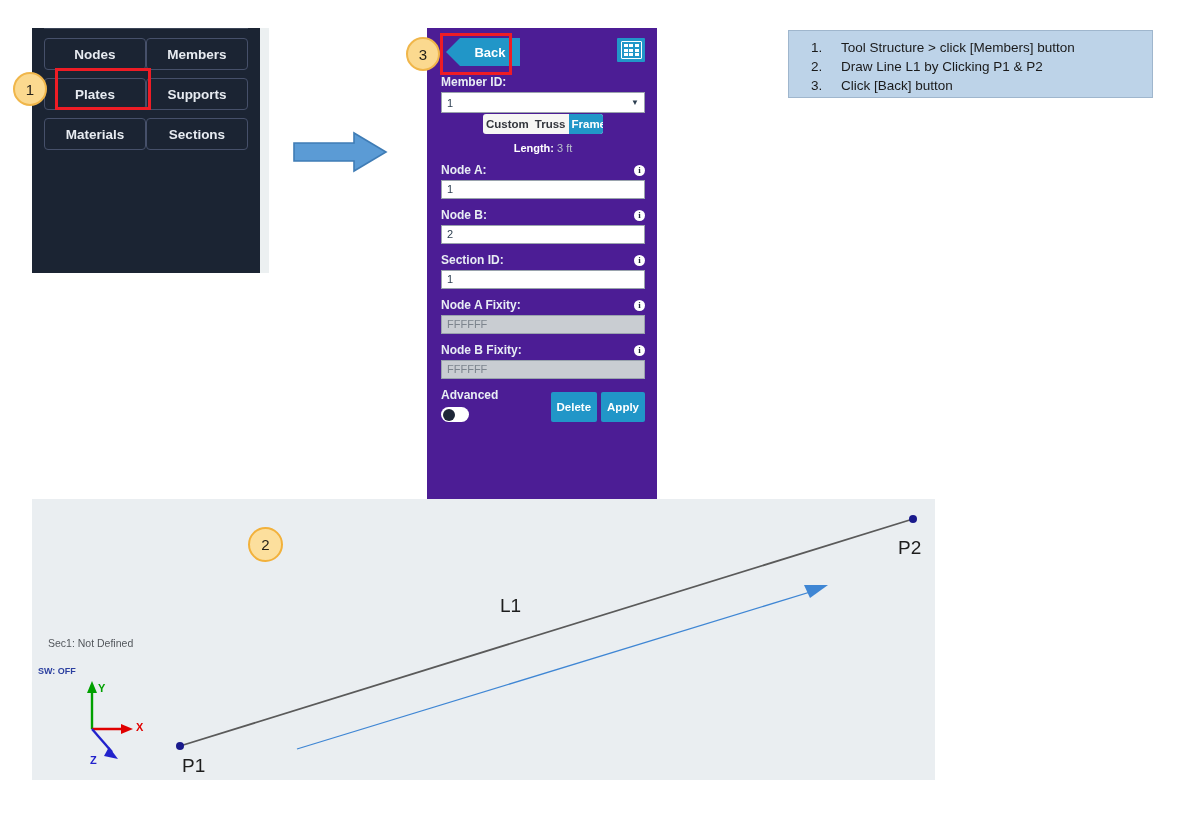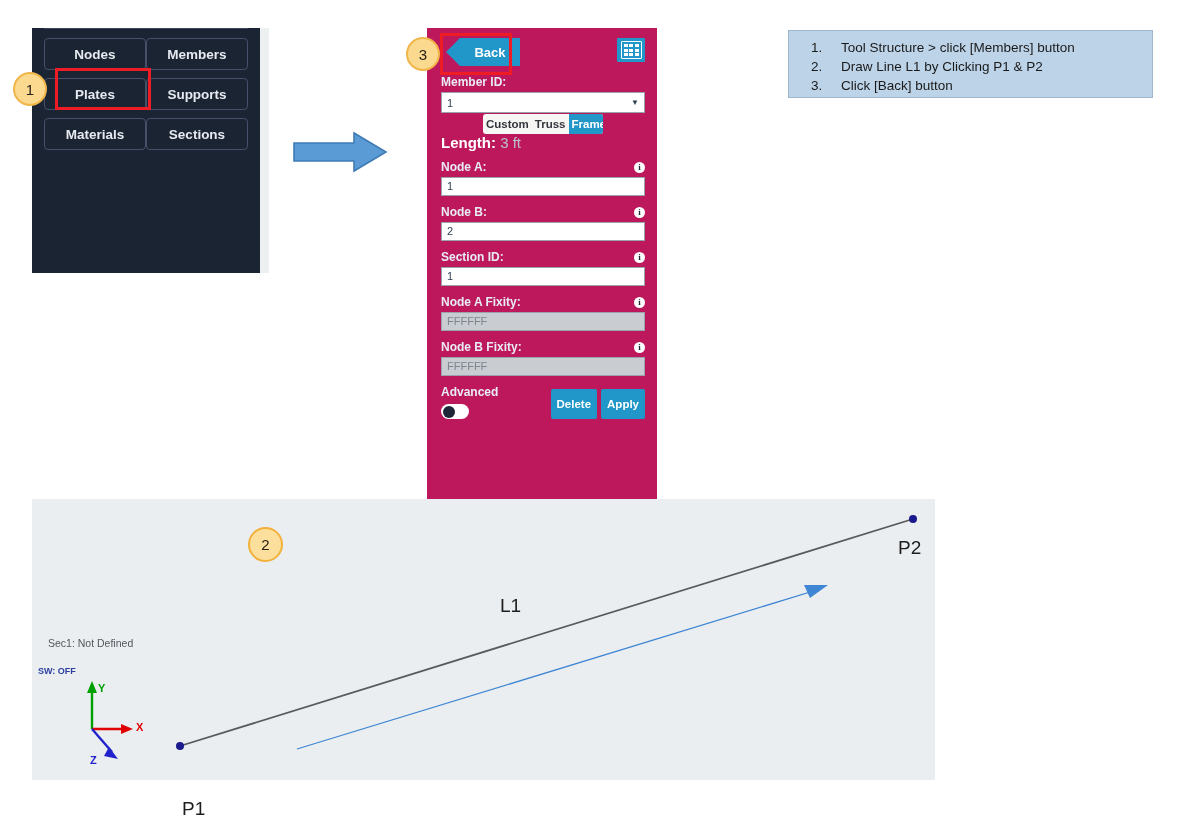--- a/index.html
+++ b/index.html
@@ -54,21 +54,21 @@
   #badge-3{left:406px;top:37px;}
   #badge-2{left:248px;top:527px;width:35px;height:35px;
     background:#fcdf9d;border:2px solid #f2b13b;}
 
   
   #flow-arrow{left:292px;top:130px;width:96px;height:44px;}
 
   
   #props-panel{
     left:427px;top:28px;width:230px;height:499px;
-    background:#be185d;
+    background:#4c1d95;
   }
   .panel-inner{padding:10px 12px 0 14px;}
   .panel-top{display:flex;align-items:flex-start;justify-content:space-between;}
   #back-btn{
     position:relative;height:28px;width:60px;margin-left:19px;
     background:#2196c8;color:#ffffff;font-size:13px;font-weight:bold;
     display:flex;align-items:center;justify-content:center;
     box-sizing:border-box;
   }
   #back-btn:before{
@@ -112,21 +112,21 @@
     margin:1px auto 0 auto;width:120px;height:20px;
     display:flex;border-radius:3px;overflow:hidden;background:#f6f6f4;
   }
   .seg span{
     flex:1;display:flex;align-items:center;justify-content:center;
     font-size:11.5px;font-weight:bold;color:#33363c;white-space:nowrap;padding:0 3px;
   }
   .seg span.on{background:#2196c8;color:#ffffff;}
 
   .length-row{
-    text-align:left;margin-top:0;font-size:15px;color:#b9c2cc;
+    text-align:center;margin-top:8px;font-size:11px;color:#b9c2cc;
   }
   .length-row b{color:#ffffff;}
 
   .adv-row{margin-top:9px;display:flex;align-items:flex-end;justify-content:space-between;}
   .adv-left{display:flex;flex-direction:column;text-align:center;}
   .adv-label{color:#e8edf4;font-size:12px;font-weight:bold;}
   .toggle{
     margin-top:5px;width:28px;height:15px;border-radius:8px;
     background:#ffffff;position:relative;
   }
@@ -147,21 +147,21 @@
   .instr-line{display:flex;font-size:13.5px;color:#1a1a1a;line-height:19px;}
   .instr-num{width:42px;padding-left:12px;box-sizing:border-box;}
 
   
   #canvas{
     left:32px;top:499px;width:903px;height:281px;background:#eaeef1;
   }
   #canvas svg{display:block;}
   #sec1-label{left:48px;top:637px;font-size:10.5px;color:#53575c;}
   #sw-label{left:38px;top:666px;font-size:9px;color:#2b3fa0;font-weight:bold;}
-  #p1-label{left:182px;top:755px;font-size:19px;color:#1d1d1d;margin-top:43px;}
+  #p1-label{left:182px;top:755px;font-size:19px;color:#1d1d1d;}
   #p2-label{left:898px;top:537px;font-size:19px;color:#1d1d1d;}
   #l1-label{left:500px;top:595px;font-size:19px;color:#1d1d1d;}
   .axis-lbl{position:absolute;font-size:11px;font-weight:bold;}
 </style>
 </head>
 <body>
 
 <div class="abs" id="tool-panel">
   <div>
     <div class="group-rule"></div>

